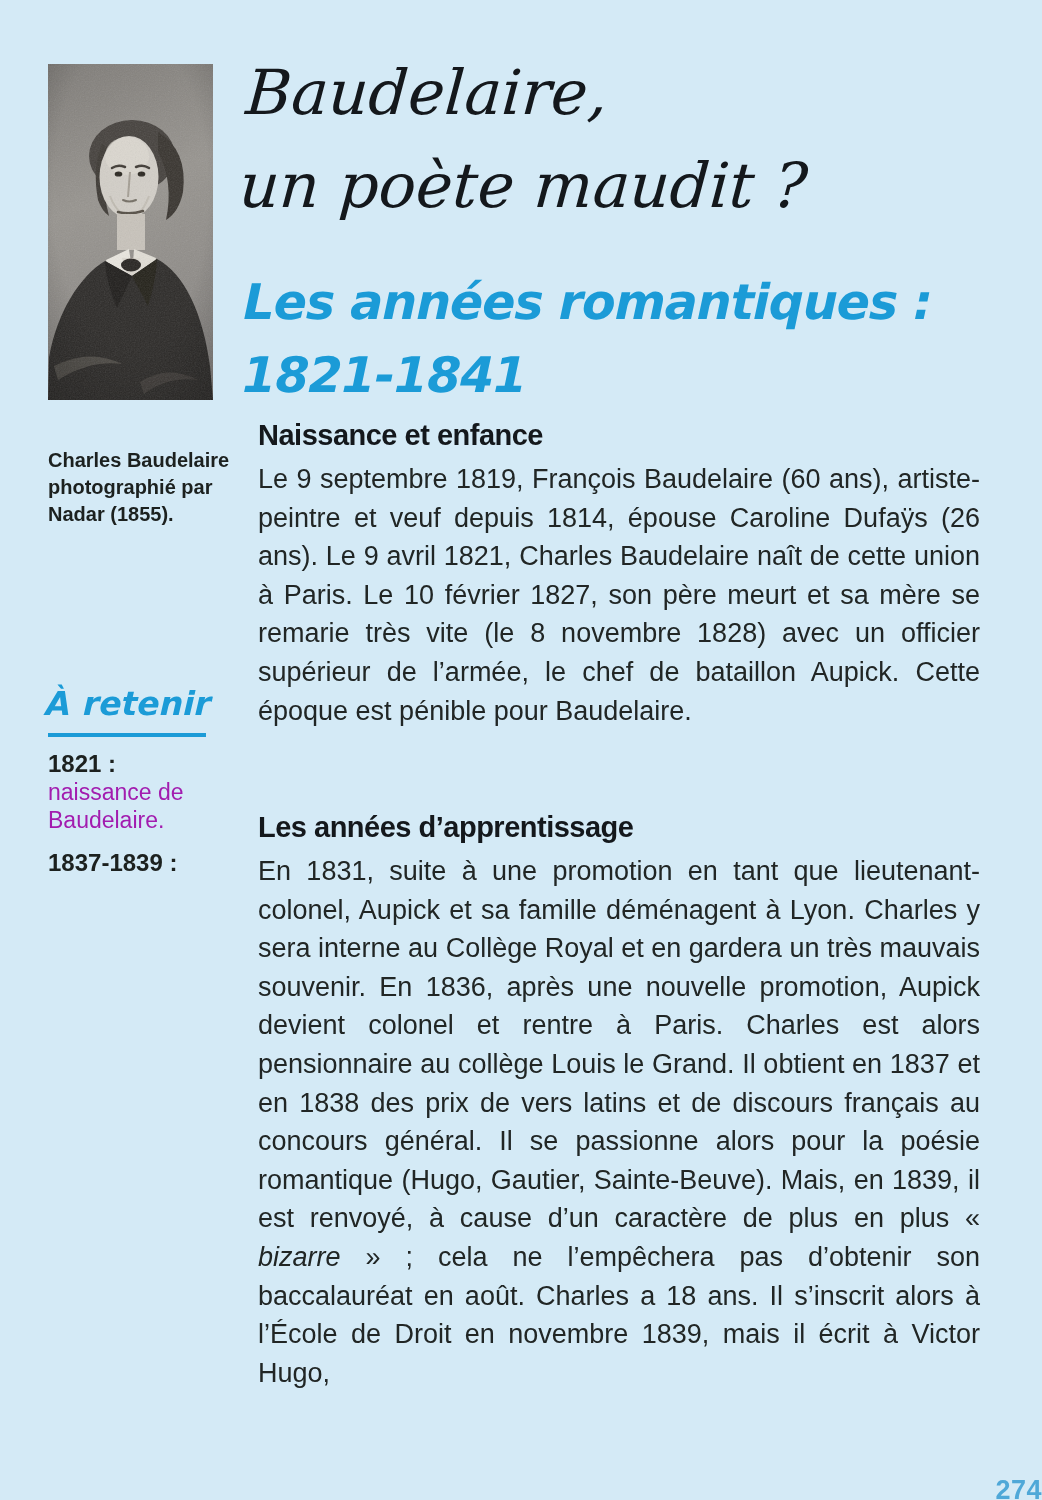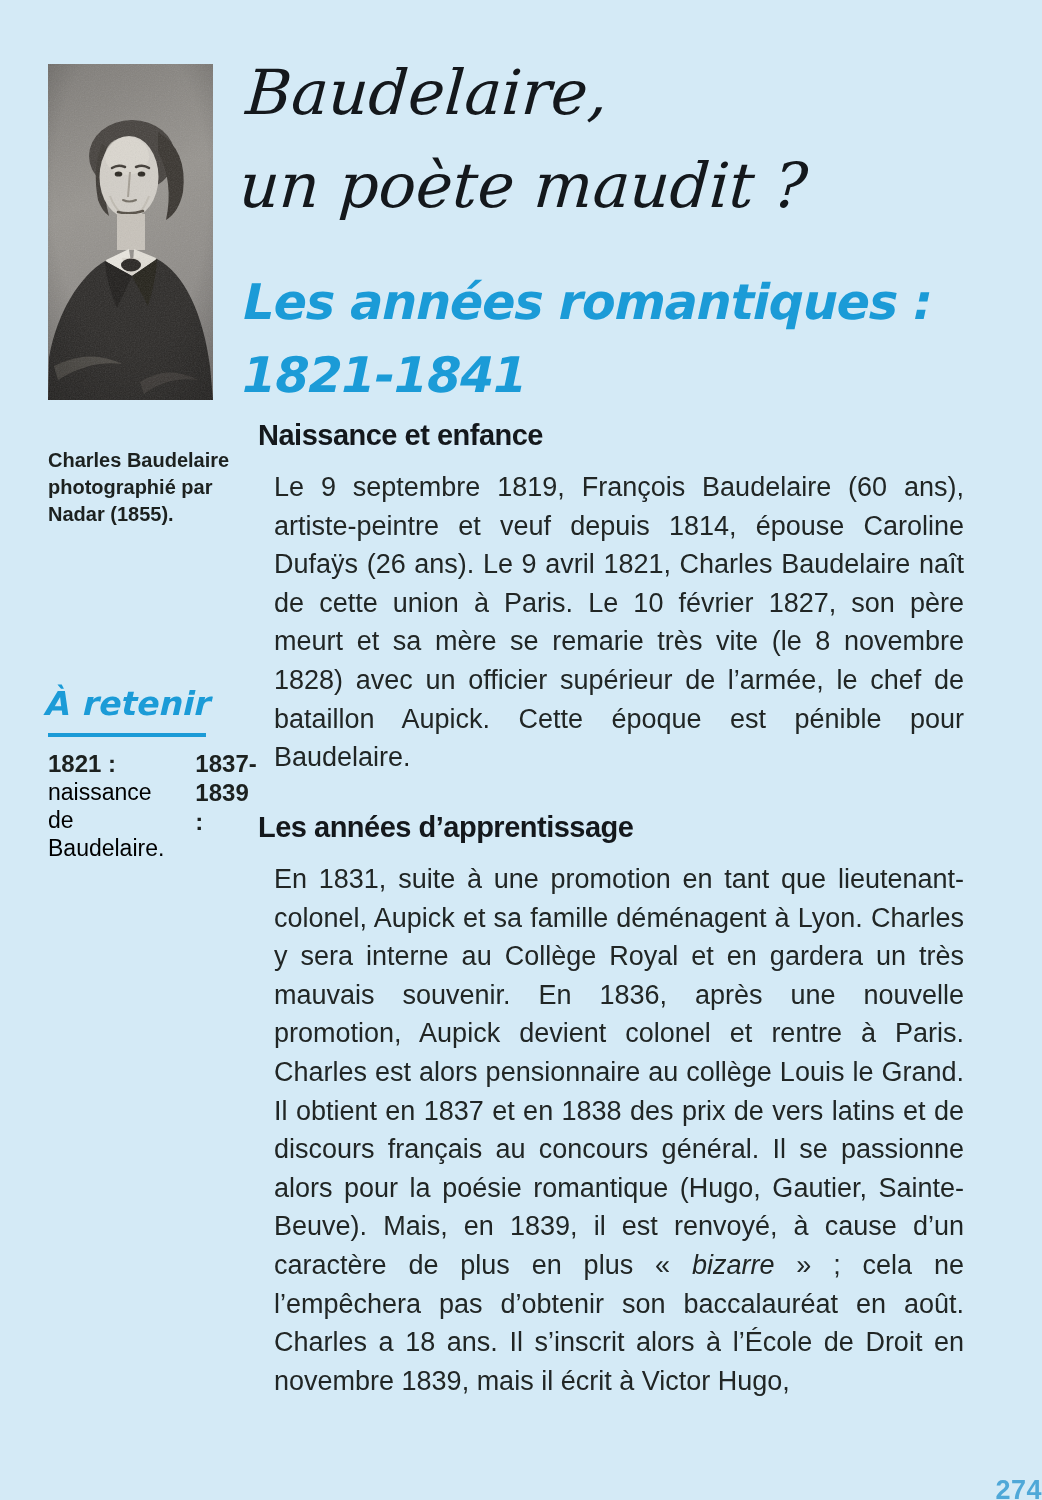--- a/index.html
+++ b/index.html
@@ -29,24 +29,24 @@
     font-size:33px;color:#1b9bd7;
     transform:skewX(-2deg);
     letter-spacing:0px;
   }
   .sidebar-rule{
     position:absolute;left:48px;top:733px;width:158px;height:4px;
     background:#1b9bd7;
   }
   .sidebar-items{
     position:absolute;left:48px;top:749px;width:178px;
-    display:flex;flex-direction:row;gap:31px;
+    display:flex;flex-direction:column;gap:14px;
   }
   .sb-date{font-weight:bold;font-size:24px;line-height:29px;color:#1c211f;}
-  .sb-text{font-size:23px;line-height:28px;color:#000000;}
+  .sb-text{font-size:23px;line-height:28px;color:#a21caf;}
   
   .main-title{
     position:absolute;left:243px;top:46px;width:760px;
     font-family:"DejaVu Serif", serif;
     font-style:italic;font-weight:normal;
     font-size:62px;line-height:93px;color:#14181c;
     transform:skewX(-4deg);
     margin:0;
   }
   .chapter-heading{
@@ -60,21 +60,21 @@
   .section{position:absolute;left:258px;width:722px;}
   .section-1{top:418px;}
   .section-2{top:810px;}
   .section h2{
     margin:0 0 8px 0;
     font-size:29px;line-height:34px;
     letter-spacing:-0.5px;
     color:#14181c;font-weight:bold;
   }
   .section p{
-    margin:16px;
+    margin:0;
     font-size:27px;line-height:38.6px;
     text-align:justify;
     color:#212625;
   }
   .section p em{font-style:italic;}
   .pagenum{
     position:absolute;left:0;top:1431px;width:1042px;
     text-align:right;
     font-weight:bold;font-size:27px;color:#4fa8d8;
     letter-spacing:0.5px;

